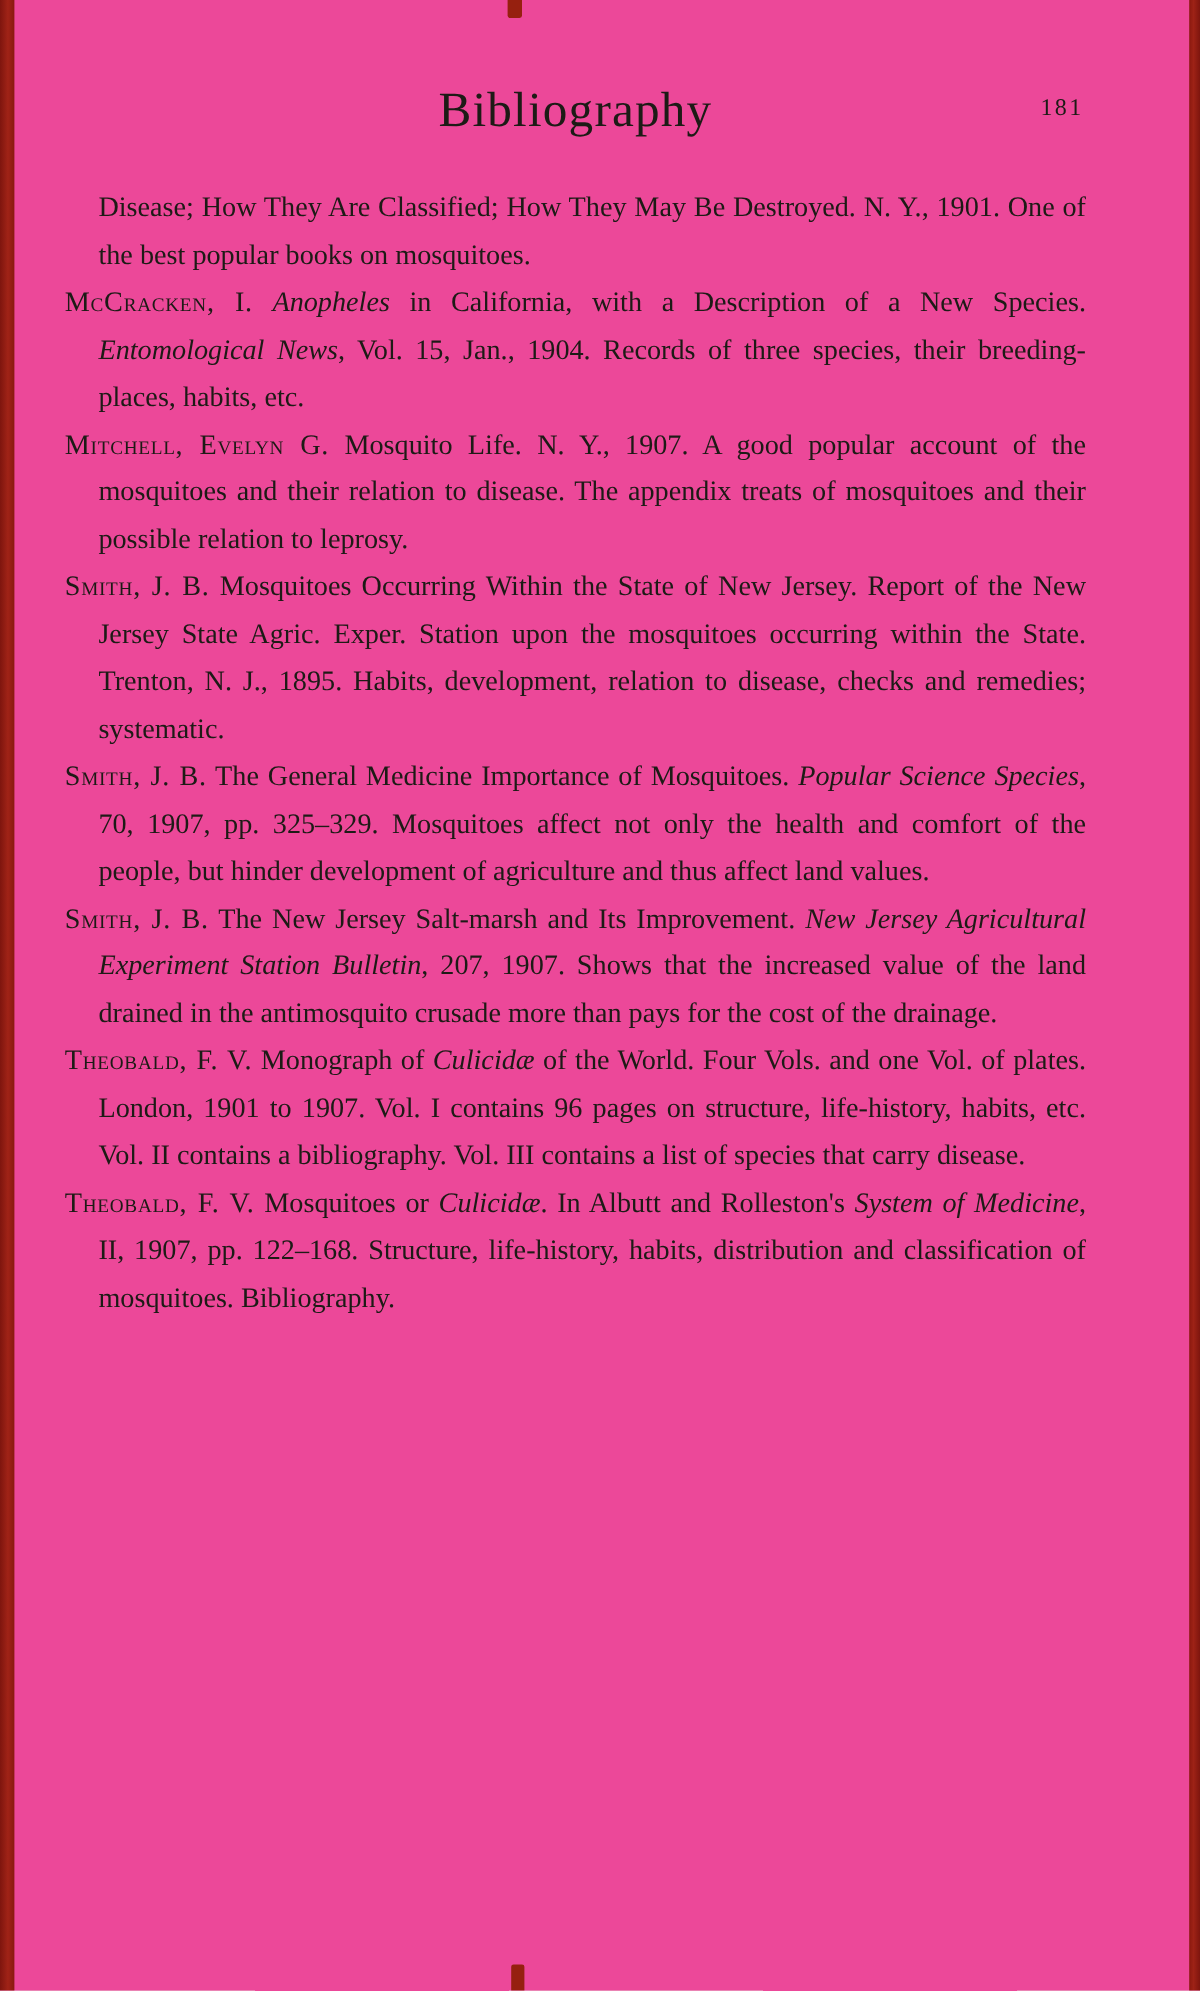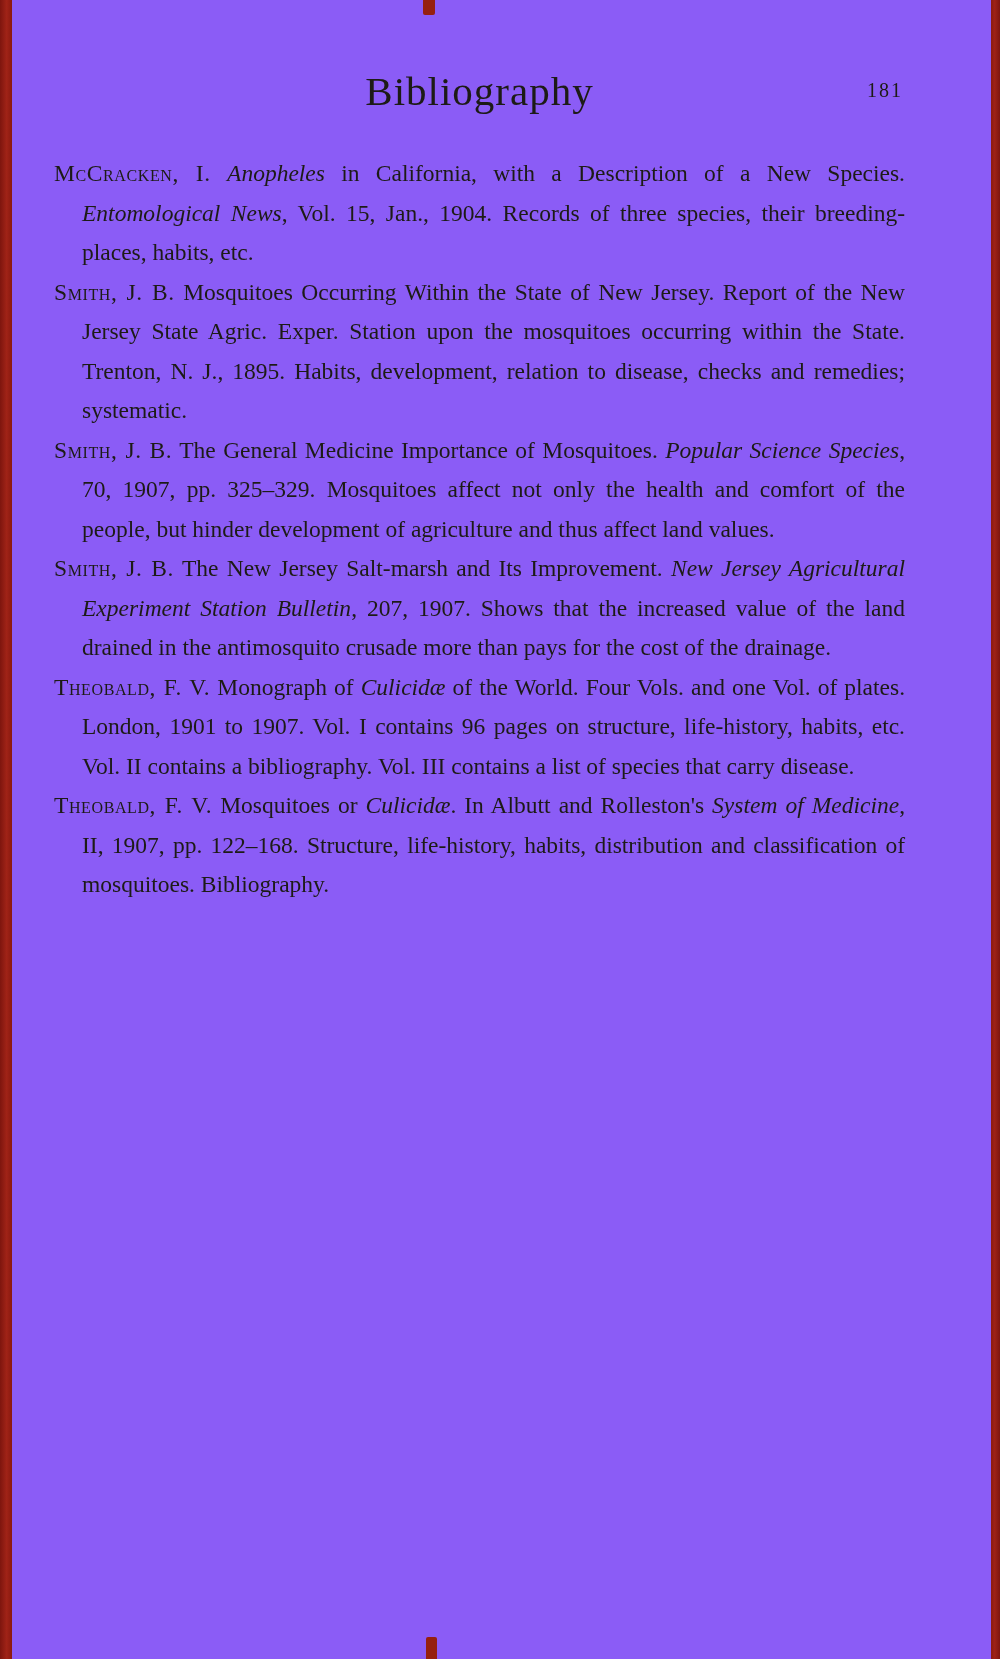--- a/index.html
+++ b/index.html
@@ -4,21 +4,21 @@
 <style>
   html, body {
     margin: 0;
     padding: 0;
     background: #e9e7e0;
   }
   .scan {
     position: relative;
     width: 1000px;
     height: 1659px;
-    background: #8b5cf6;
+    background: #ec4899;
     overflow: hidden;
     font-family: "Liberation Serif", "DejaVu Serif", serif;
     color: #1d1b16;
   }
   
   .edge-left {
     position: absolute; left: 0; top: 0; width: 12px; height: 100%;
     background: linear-gradient(to right, #7e150e, #a02317 55%, #8a190f);
   }
   .edge-right {
@@ -90,21 +90,23 @@
   <div class="edge-right"></div>
   <div class="tick-top"></div>
   <div class="tick-bottom"></div>
 
   <div class="content">
     <div class="page-header">
       <div class="page-title">Bibliography</div>
       <div class="page-number">181</div>
     </div>
     <div class="entries">
+        <p class="entry continuation"><span class="seg-plain">Disease; How They Are Classified; How They May Be Destroyed.  N. Y., 1901.  One of the best popular books on mosquitoes.</span></p>
         <p class="entry"><span class="seg-smallcaps">McCracken, I.</span><span class="seg-plain">  </span><span class="seg-italic">Anopheles</span><span class="seg-plain"> in California, with a Description of a New Species.  </span><span class="seg-italic">Entomological News</span><span class="seg-plain">, Vol. 15, Jan., 1904. Records of three species, their breeding-places, habits, etc.</span></p>
+        <p class="entry"><span class="seg-smallcaps">Mitchell, Evelyn G.</span><span class="seg-plain">  Mosquito Life.  N. Y., 1907.  A good popular account of the mosquitoes and their relation to disease. The appendix treats of mosquitoes and their possible relation to leprosy.</span></p>
         <p class="entry"><span class="seg-smallcaps">Smith, J. B.</span><span class="seg-plain">  Mosquitoes Occurring Within the State of New Jersey.  Report of the New Jersey State Agric. Exper. Station upon the mosquitoes occurring within the State.  Trenton, N. J., 1895.  Habits, development, relation to disease, checks and remedies; systematic.</span></p>
         <p class="entry"><span class="seg-smallcaps">Smith, J. B.</span><span class="seg-plain">  The General Medicine Importance of Mosquitoes. </span><span class="seg-italic">Popular Science Species</span><span class="seg-plain">, 70, 1907, pp. 325–329.  Mosquitoes affect not only the health and comfort of the people, but hinder development of agriculture and thus affect land values.</span></p>
         <p class="entry"><span class="seg-smallcaps">Smith, J. B.</span><span class="seg-plain">  The New Jersey Salt-marsh and Its Improvement.  </span><span class="seg-italic">New Jersey Agricultural Experiment Station Bulletin</span><span class="seg-plain">, 207, 1907.  Shows that the increased value of the land drained in the antimosquito crusade more than pays for the cost of the drainage.</span></p>
         <p class="entry"><span class="seg-smallcaps">Theobald, F. V.</span><span class="seg-plain">  Monograph of </span><span class="seg-italic">Culicidæ</span><span class="seg-plain"> of the World.  Four Vols. and one Vol. of plates.  London, 1901 to 1907.  Vol. I contains 96 pages on structure, life-history, habits, etc.  Vol. II contains a bibliography.  Vol. III contains a list of species that carry disease.</span></p>
         <p class="entry"><span class="seg-smallcaps">Theobald, F. V.</span><span class="seg-plain">  Mosquitoes or </span><span class="seg-italic">Culicidæ</span><span class="seg-plain">.  In Albutt and Rolleston's </span><span class="seg-italic">System of Medicine</span><span class="seg-plain">, II, 1907, pp. 122–168.  Structure, life-history, habits, distribution and classification of mosquitoes.  Bibliography.</span></p>
       </div>
   </div>
 </div>
 
 </body></html>

